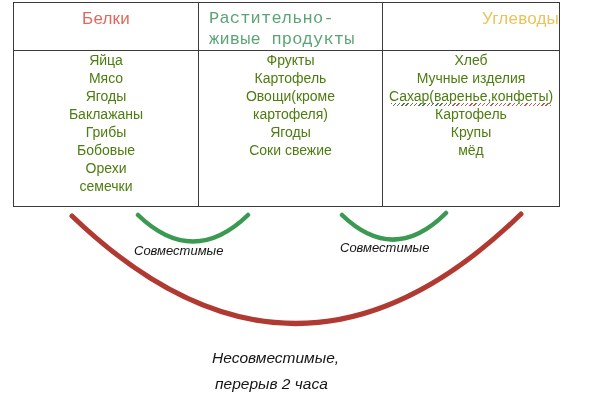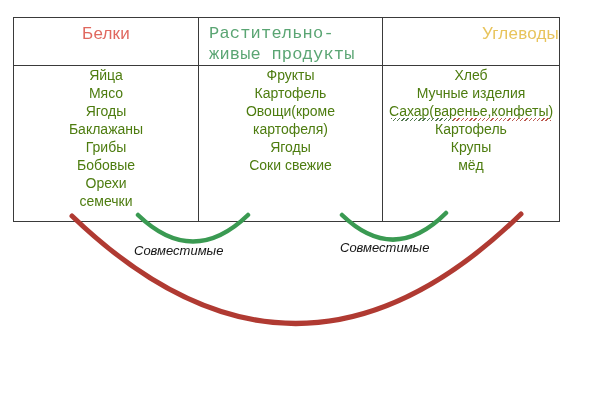--- a/index.html
+++ b/index.html
@@ -18,21 +18,21 @@
     position: relative;
     width: 604px;
     height: 405px;
     background: #ffffff;
   }
 
   
   .food-table {
     position: absolute;
     left: 13px;
-    top: 17px;
+    top: 2px;
     width: 543px;
     height: 202px;
     border-collapse: collapse;
     table-layout: fixed;
     background: #ffffff;
   }
   .food-table td {
     border: 1px solid #3a3a3a;
     vertical-align: top;
     padding: 0;
@@ -196,14 +196,18 @@
   <svg id="curves" viewBox="0 0 604 405">
     <path id="arc-left" d="M 138 215 Q 193 268 248 215" fill="none" stroke="#3a9a52" stroke-width="4.5" stroke-linecap="round"></path>
     <path id="arc-right" d="M 342 215 Q 394 265 446 213" fill="none" stroke="#3a9a52" stroke-width="4.5" stroke-linecap="round"></path>
     <path id="arc-bottom" d="M 72 216 Q 297 432 521 214" fill="none" stroke="#b03a32" stroke-width="5" stroke-linecap="round"></path>
   </svg>
 
   <div class="curve-label" id="label-compat-1">Совместимые</div>
 
   <div class="curve-label" id="label-compat-2">Совместимые</div>
 
+  <div id="label-incompat">
+    <span class="l1">Несовместимые,</span>
+    <span class="l2">перерыв 2 часа</span>
+  </div>
 
 </div>
 
 </body></html>

